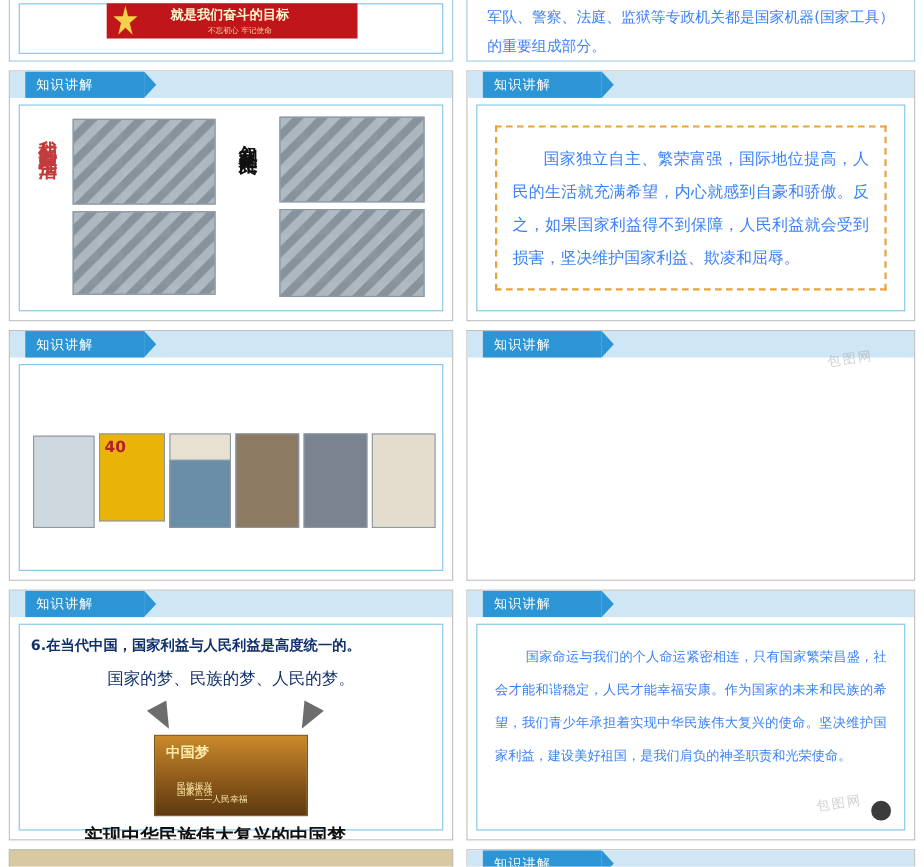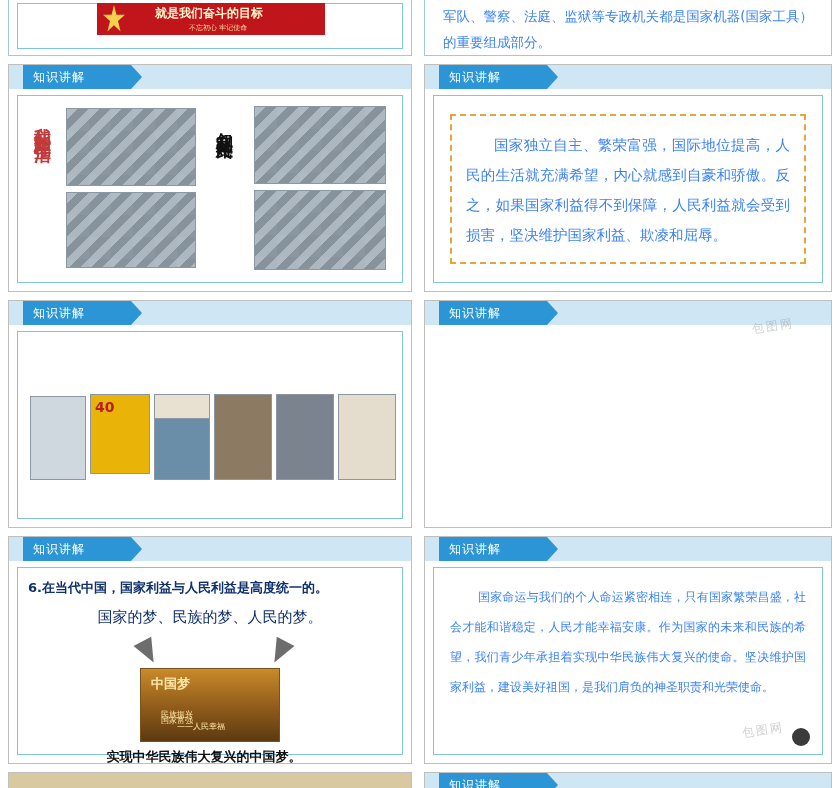--- a/index.html
+++ b/index.html
@@ -200,21 +200,21 @@
       <div class="arrow" style="left:120px; top:72px; border-left:10px solid transparent; border-right:10px solid transparent; border-top:24px solid #6d6d6d; transform:rotate(-28deg);"></div>
       <div class="arrow" style="left:252px; top:72px; border-left:10px solid transparent; border-right:10px solid transparent; border-top:24px solid #6d6d6d; transform:rotate(28deg);"></div>
 
       <div style="position:absolute; left:122px; top:100px; width:138px; height:72px; background:linear-gradient(180deg,#c98a2a 0%,#8e5a1b 55%,#5d3a10 100%); border:1px solid #7a5418;">
         <div class="cn" style="position:absolute; left:10px; top:6px; color:#ffe9a8; font-size:13px; font-weight:bold;">中国梦</div>
         <div class="cn" style="position:absolute; left:20px; top:26px; color:#ffe9a8; font-size:8px;margin-top:20px;">国家富强</div>
         <div class="cn" style="position:absolute; left:20px; top:40px; color:#ffe9a8; font-size:8px;">民族振兴</div>
         <div class="cn" style="position:absolute; left:36px; top:52px; color:#ffe9a8; font-size:8px;">——人民幸福</div>
       </div>
 
-      <div class="cn" style="position:absolute; left:0; right:12px; top:180px; text-align:center; font-size:13px; font-weight:bold; color:#111;">实现中华民族伟大复兴的中国梦。</div>
+      <div class="cn" style="position:absolute; left:0; right:12px; top:180px; text-align:center; font-size:17px; font-weight:bold; color:#111;">实现中华民族伟大复兴的中国梦。</div>
     </div>
   </div>
 
   <div class="slide" style="left:424px; top:536px; width:408px; height:228px;">
     <div class="hdr"></div>
     <div class="hdr-tab cn">知识讲解</div>
     <div class="body-box">
       <div class="cn para" style="position:absolute; left:16px; top:14px; right:16px; text-indent:28px; font-size:12px; line-height:30px;">国家命运与我们的个人命运紧密相连，只有国家繁荣昌盛，社会才能和谐稳定，人民才能幸福安康。作为国家的未来和民族的希望，我们青少年承担着实现中华民族伟大复兴的使命。坚决维护国家利益，建设美好祖国，是我们肩负的神圣职责和光荣使命。</div>
       <div style="position:absolute; right:12px; bottom:8px; width:18px; height:18px; border-radius:50%; background:#3b3b3b;"></div>
     </div>

